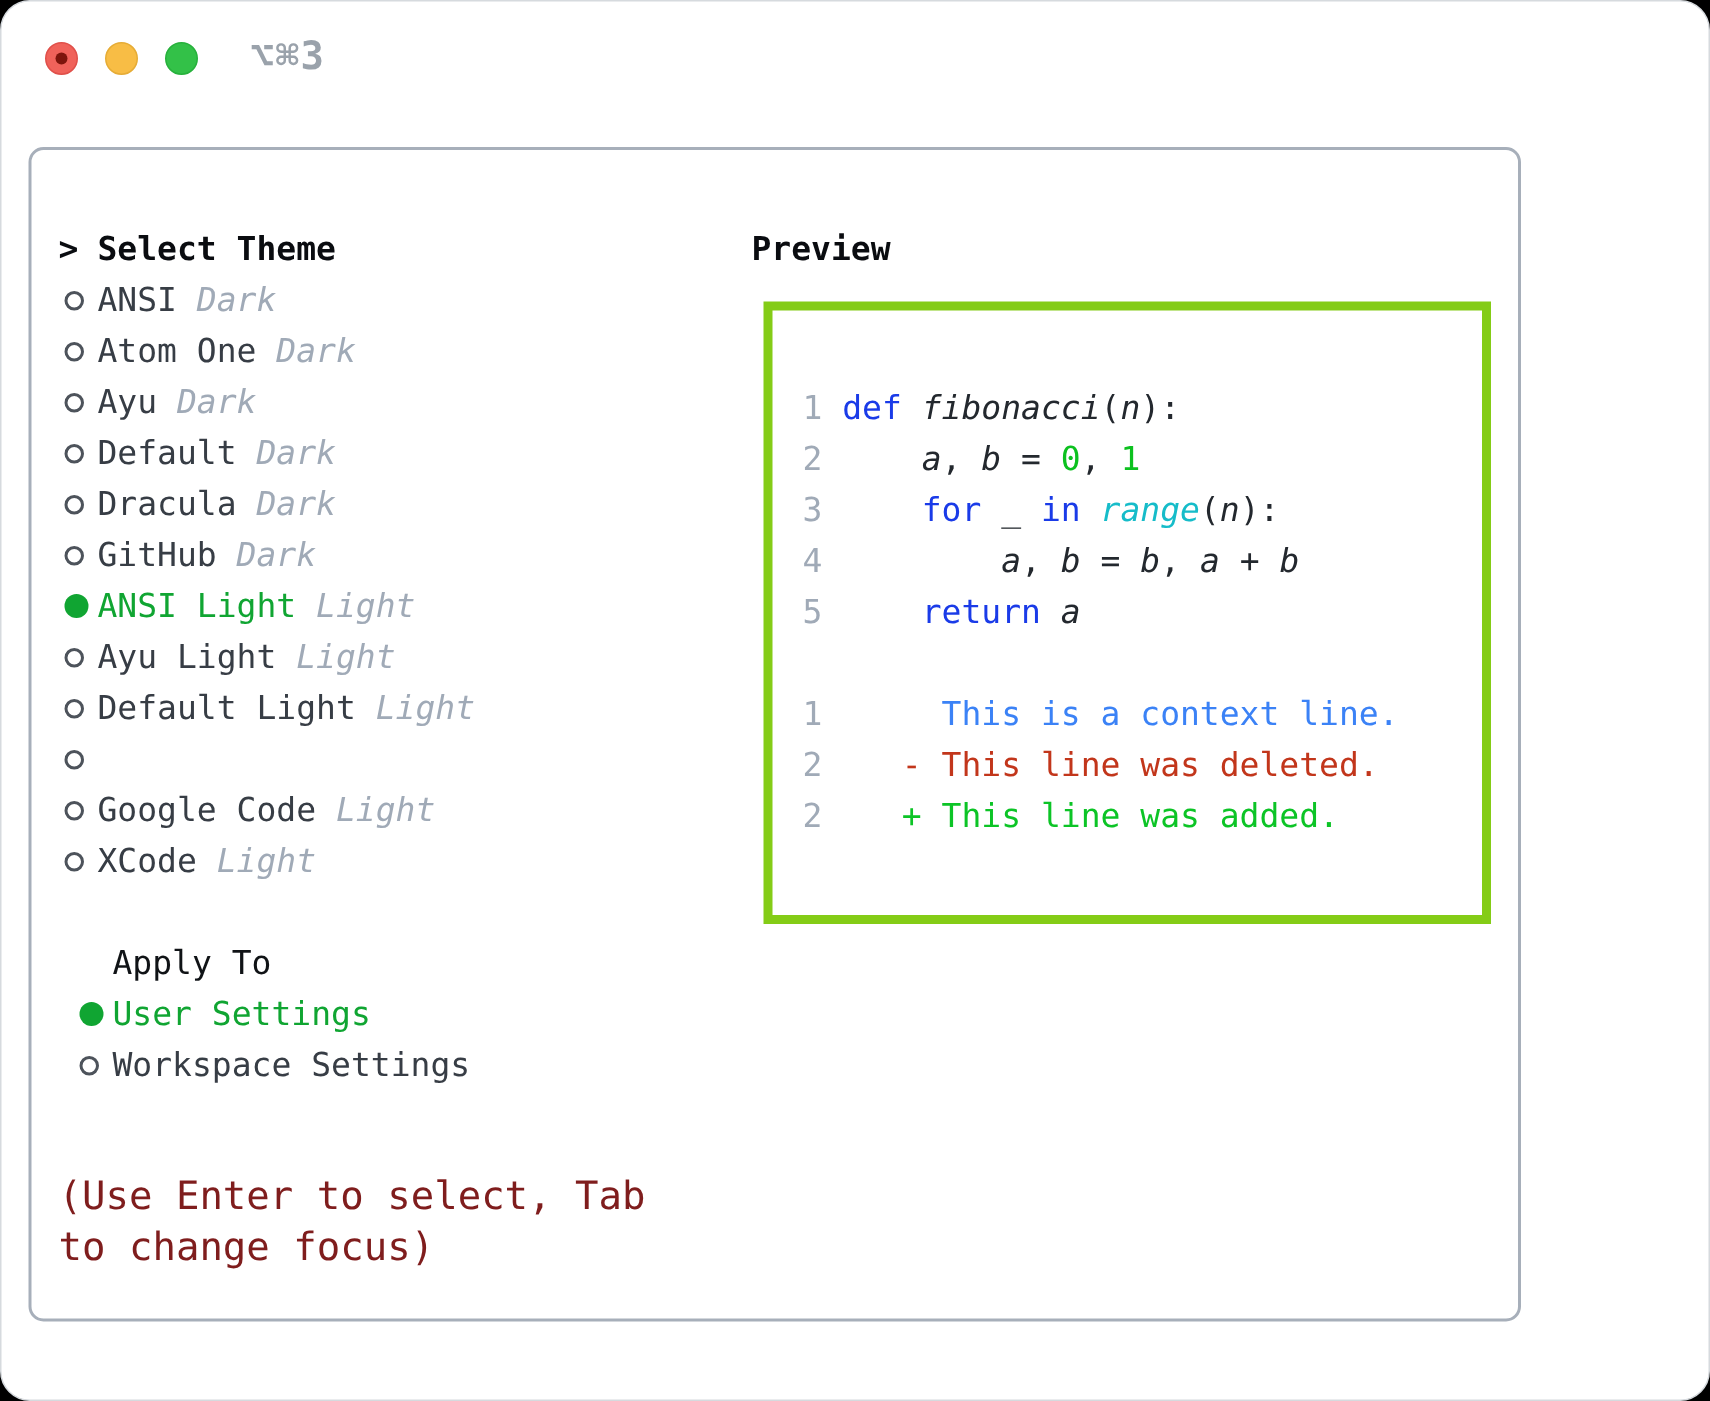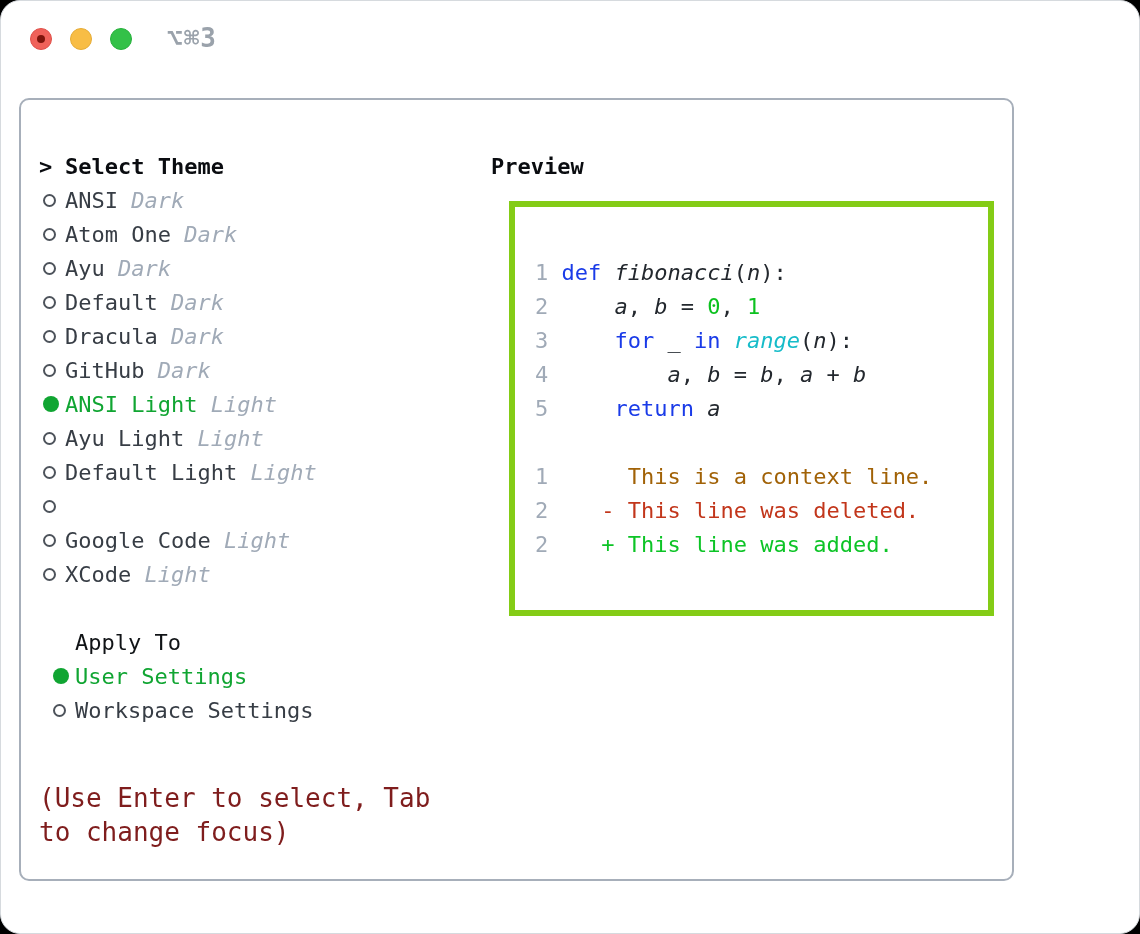--- a/index.html
+++ b/index.html
@@ -26,31 +26,31 @@
   .itemtext{font-size:22px;color:#373d45;white-space:pre;}
   .itemtext .name.sel{color:#10a532;}
   .variant{color:#a0aab7;font-style:italic;}
   .heading{font-size:22px;font-weight:700;color:#0a0c10;}
   .subheading{font-size:22px;color:#101316;}
 
   .theme-list{position:absolute;left:18px;top:49px;}
   .apply-block{position:absolute;left:28px;top:525px;}
   .hint{position:absolute;left:18px;top:661px;width:430px;font-size:26px;line-height:34px;color:#7f1d1d;white-space:normal;margin-top:20px;}
 
-  .preview-title{position:absolute;left:470px;top:49px;height:34px;display:flex;align-items:center;}
+  .preview-title{position:absolute;left:480px;top:49px;height:34px;display:flex;align-items:center;}
   .preview-box{position:absolute;left:488px;top:101px;width:473px;height:403px;border:6px solid #84cc16;background:#fff;box-sizing:content-box;overflow:hidden;}
   .codepre{margin:0;padding:49px 0 0 20px;font-size:22px;line-height:34px;white-space:pre;color:#23282e;}
   .line{height:34px;white-space:pre;}
   .ln{color:#a0aab7;}
   .kw{color:#1a3be8;}
   .fn{color:#23282e;font-style:italic;}
   .var{color:#23282e;font-style:italic;}
   .bi{color:#16bcc9;font-style:italic;}
   .numlit{color:#0cc11f;}
-  .ctx{color:#a16207;}
+  .ctx{color:#3b82f6;}
   .del{color:#c2361b;}
   .add{color:#0cc426;}
 </style>
 </head>
 <body>
 
 <div class="window">
 
   <div class="titlebar">
     <div class="light red">

